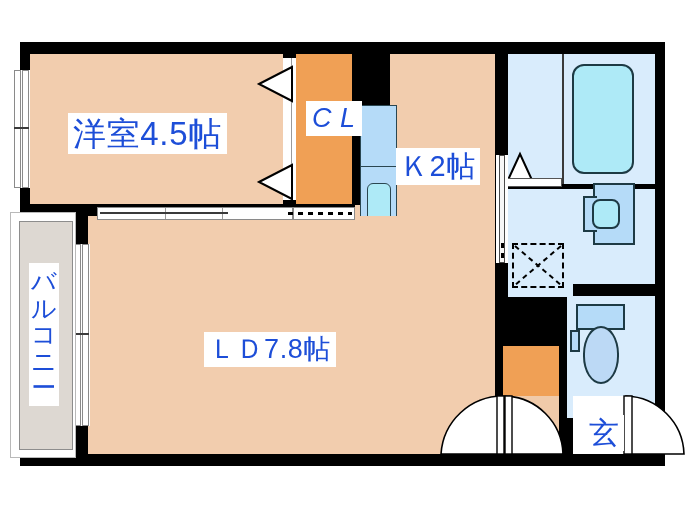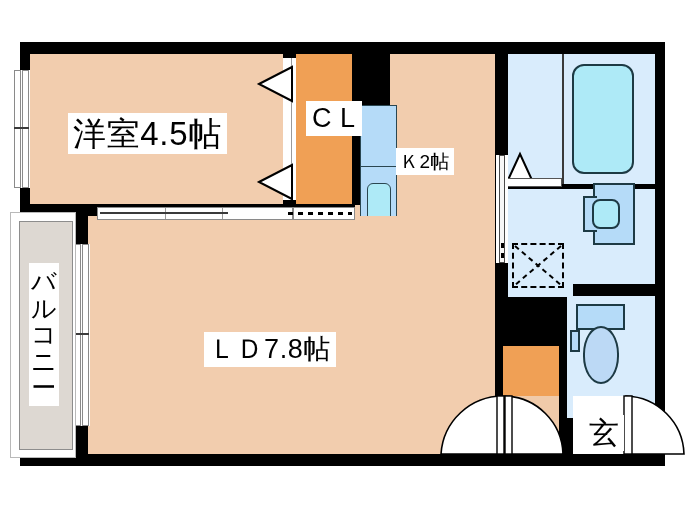--- a/index.html
+++ b/index.html
@@ -26,29 +26,29 @@
   .sinkblue   {background:#b5dbf8;}
   .toiletblue {background:#bcd9f5;}
   .balcony    {background:#ddd8d2;}
   .white      {background:#ffffff;}
   .wall       {background:#000000;}
 
   
   .lbl{
     position:absolute;
     background:#ffffff;
-    color:#000000;
+    color:#1d4ed8;
     line-height:1;
     white-space:nowrap;
     letter-spacing:0.02em;
     font-weight:500;
   }
   .lbl-yoshitsu{font-size:33px;padding:4px 5px;}
   .lbl-ld      {font-size:27px;padding:4px 5px;}
-  .lbl-k2      {font-size:19px;padding:4px 4px;}
+  .lbl-k2      {font-size:29px;padding:4px 4px;}
   .lbl-cl      {font-size:27px;padding:3px 6px;text-align:center;line-height:1.08;}
   .lbl-gen     {font-size:30px;padding:3px 4px;}
   .lbl-balcony {
     font-size:25px;padding:5px 2px;text-align:center;
     line-height:1.06;
   }
   .lbl-balcony span{display:block;}
 
   
   .ln{position:absolute;background:#3a3a3a;}
@@ -188,21 +188,21 @@
     <path d="M4,2 A60,60 0 0 1 62,60 L4,60 Z" fill="#ffffff" stroke="#000000" stroke-width="1.6"></path>
     <rect x="2" y="2" width="8" height="58" fill="#ffffff" stroke="#000000" stroke-width="1.4"></rect>
   </svg>
 
   <div class="lbl lbl-yoshitsu" style="left:68px;top:113px;">洋室4.5帖</div>
 
   <div class="lbl lbl-ld" style="left:204px;top:332px;">ＬＤ7.8帖</div>
 
   <div class="lbl lbl-k2" style="left:396px;top:148px;">Ｋ2帖</div>
 
-  <div class="lbl lbl-cl" style="left:306px;top:101px;">
+  <div class="lbl lbl-cl" style="left:306px;top:101px;font-style:italic;">
     <span>C</span>
     <span>L</span>
   </div>
 
   <div class="lbl lbl-gen" style="left:585px;top:415px;">玄</div>
 
   <div class="lbl lbl-balcony" style="left:29px;top:263px;">
     <span>バ</span>
     <span>ル</span>
     <span>コ</span>

